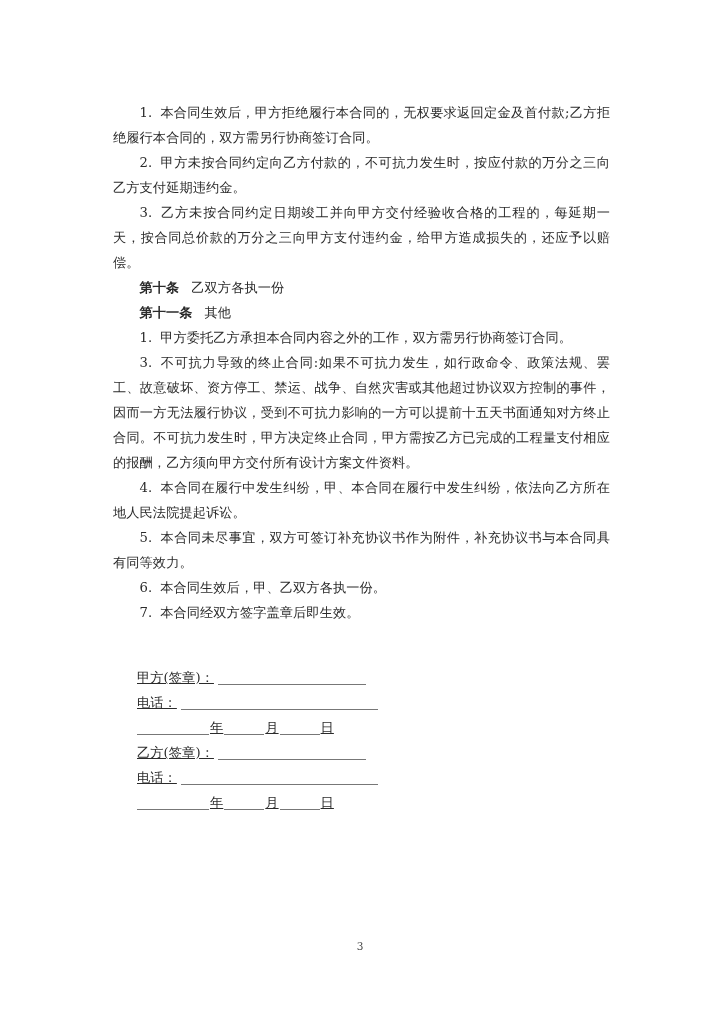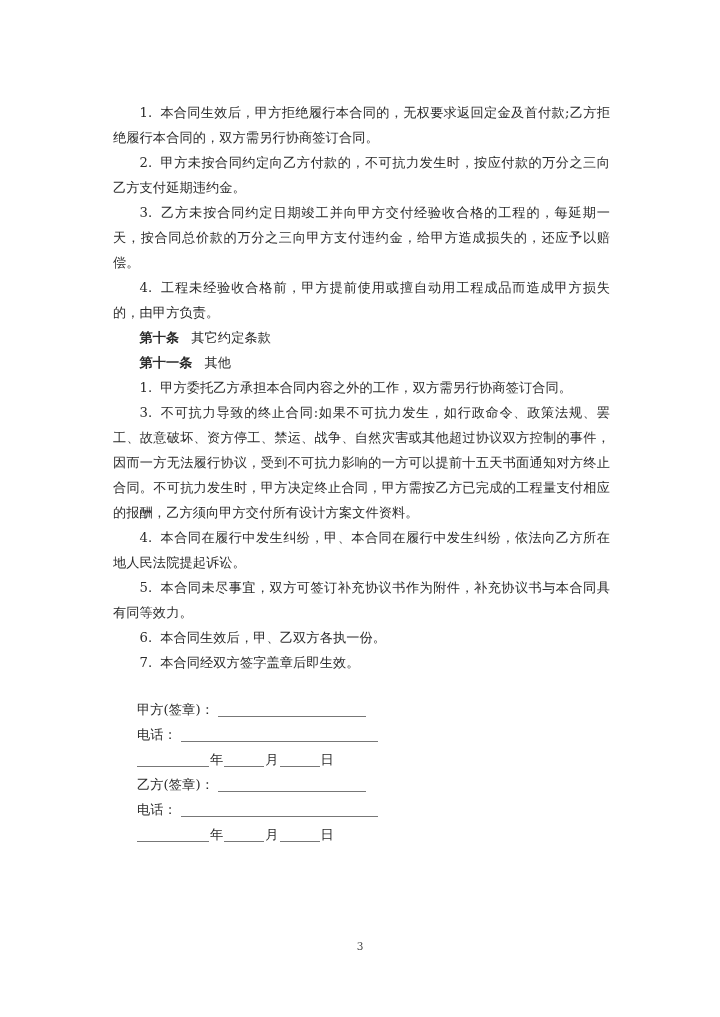--- a/index.html
+++ b/index.html
@@ -53,22 +53,23 @@
   .num {
     
     white-space: nowrap;
   }
   .num-gap {
     display: inline-block;
     width: 8px;
   }
   
   .sig-block {
-    margin-top: 22px;
+    margin-top: 40px;
     padding-left: 24px;
+    text-decoration: underline;
   }
   .sig-line {
     font-size: 13.2px;
     line-height: 25px;
     letter-spacing: 0.1px;
     white-space: nowrap;
   }
   .rule {
     display: inline-block;
     border-bottom: 1px solid #777;
@@ -99,23 +100,22 @@
 <div class="page">
 
   <div class="content">
 
     <p class="para"><span class="num">1.</span><span class="num-gap"></span><span>本合同生效后，甲方拒绝履行本合同的，无权要求返回定金及首付款;乙方拒绝履行本合同的，双方需另行协商签订合同。</span></p>
 
     <p class="para"><span class="num">2.</span><span class="num-gap"></span><span>甲方未按合同约定向乙方付款的，不可抗力发生时，按应付款的万分之三向乙方支付延期违约金。</span></p>
 
     <p class="para"><span class="num">3.</span><span class="num-gap"></span><span>乙方未按合同约定日期竣工并向甲方交付经验收合格的工程的，每延期一天，按合同总价款的万分之三向甲方支付违约金，给甲方造成损失的，还应予以赔偿。</span></p>
 
-    <p class="para"><span class="num">4.</span><span class="num-gap"></span><span>工程未经验收合格前，甲方提前使用或擅自动用工程成品而造成甲方损失的，由甲方负责。</span></p>
 
-    <p class="section"><span class="sec-label">第十条</span><span class="sec-title">其它约定条款</span></p>
+    <p class="section"><span class="sec-label">第十条</span><span class="sec-title">乙双方各执一份</span></p>
 
 
     <p class="section"><span class="sec-label">第十一条</span><span class="sec-title">其他</span></p>
 
     <p class="para"><span class="num">1.</span><span class="num-gap"></span><span>甲方委托乙方承担本合同内容之外的工作，双方需另行协商签订合同。</span></p>
 
 
     <p class="para"><span class="num">3.</span><span class="num-gap"></span><span>不可抗力导致的终止合同:如果不可抗力发生，如行政命令、政策法规、罢工、故意破坏、资方停工、禁运、战争、自然灾害或其他超过协议双方控制的事件，因而一方无法履行协议，受到不可抗力影响的一方可以提前十五天书面通知对方终止合同。不可抗力发生时，甲方决定终止合同，甲方需按乙方已完成的工程量支付相应的报酬，乙方须向甲方交付所有设计方案文件资料。</span></p>
 
     <p class="para"><span class="num">4.</span><span class="num-gap"></span><span>本合同在履行中发生纠纷，甲、本合同在履行中发生纠纷，依法向乙方所在地人民法院提起诉讼。</span></p>

